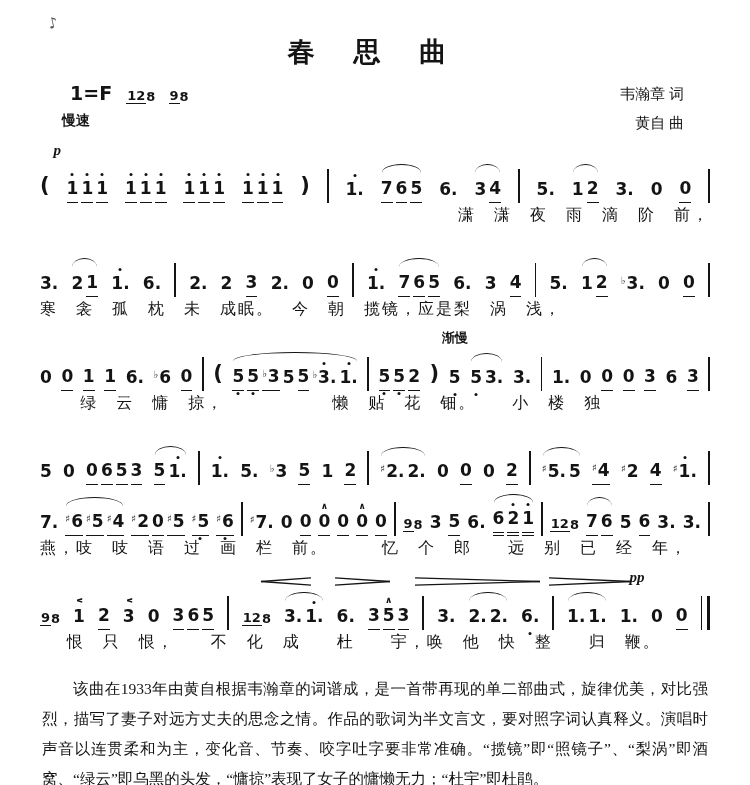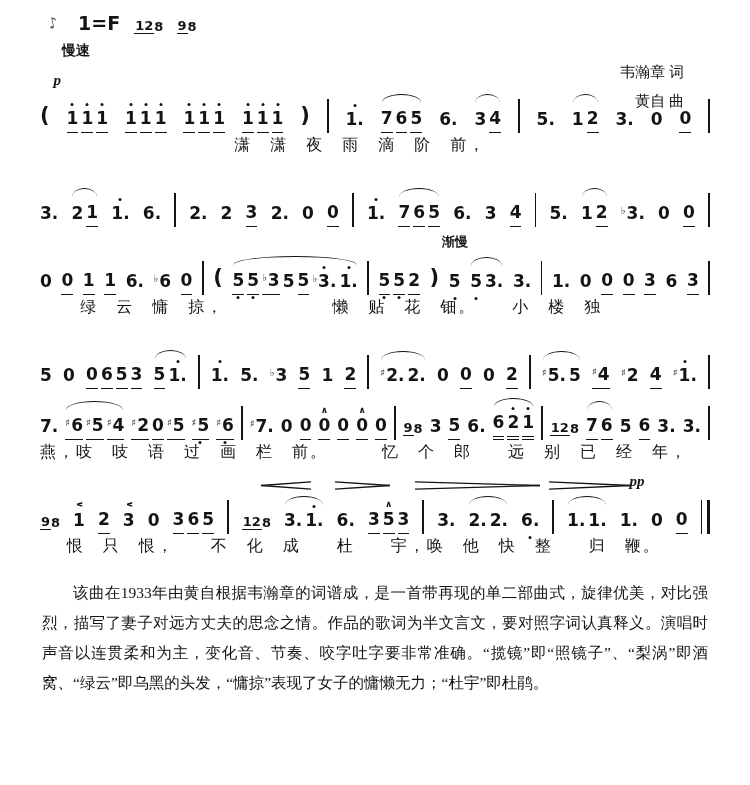--- a/index.html
+++ b/index.html
@@ -4,29 +4,29 @@
 <style>
   html,body{margin:0;padding:0;background:#f5f5f5;}
   #sheet{position:relative;width:750px;height:785px;background:#ffffff;
          font-family:"DejaVu Sans",sans-serif;color:#141414;overflow:hidden;}
   
   .ornament{position:absolute;left:48px;top:14px;font-size:15px;color:#555;transform:rotate(-12deg);}
   
   .title{margin-top:34px;text-align:center;font-size:27px;font-weight:bold;letter-spacing:16px;
          font-family:"Liberation Serif",serif;}
   .meta-row{position:relative;height:58px;margin:12px 62px 0 62px;}
-  .keysig{position:absolute;left:16px;top:0;display:flex;align-items:center;gap:14px;
+  .keysig{position:absolute;left:8px;top:0;display:flex;align-items:center;gap:14px;
           font-weight:bold;font-size:19px;}
   .tsig{display:inline-flex;flex-direction:row;align-items:center;font-size:13px;
         font-weight:bold;line-height:1.05;}
   .tsig .n{border-bottom:1.4px solid #141414;padding:0 1px;}
   .tempo-label{position:absolute;left:0;top:30px;font-size:14px;font-weight:bold;
                font-family:Liberation Serif, serif;}
   .credits{position:absolute;right:4px;top:-2px;text-align:right;font-size:15px;line-height:1.9;
-           font-family:"Liberation Serif",serif;margin-top:48px;}
+           font-family:"Liberation Serif",serif;}
   
   #score{margin:2px 40px 0 40px;}
   .system{position:relative;margin-bottom:7px;}
   .marks{position:relative;height:17px;}
   .mark{position:absolute;bottom:0;font-size:13px;}
   .mark.dyn{font-family:"Liberation Serif",serif;font-style:italic;font-weight:bold;font-size:15px;}
   .mark.tempo{font-size:13px;font-weight:bold;font-family:Liberation Serif, serif;}
   .mark.cresc svg,.mark.decresc svg{display:block;}
   .notes{display:flex;justify-content:space-between;align-items:flex-end;min-height:42px;}
   .grp{display:flex;align-items:flex-end;gap:3px;position:relative;padding-top:8px;}
@@ -54,20 +54,21 @@
   
   .description{margin:18px 42px 0 42px;font-size:15.5px;line-height:30px;text-align:justify;
                text-indent:2em;font-family:"Liberation Serif",serif;}
 </style>
 </head>
 <body>
 
 <div id="sheet">
   <span class="ornament">♪</span>
 
+  <div class="title">春 思 曲</div>
 
   <div class="meta-row">
     <div class="keysig">
       <span>1=F</span>
       <span><span class="tsig">
             <span class="n">12</span>
             <span>8</span>
           </span>&nbsp;&nbsp;<span class="tsig">
             <span class="n">9</span>
             <span>8</span>
@@ -187,21 +188,21 @@
             <span>3.</span>
           </span>
           <span class="tk">
             <span>0</span>
           </span>
           <span class="tk u1">
             <span>0</span>
           </span>
           <span class="bar"></span>
         </div>
-        <div class="lyrics" style="padding-left: 29%;">潇　潇　夜　雨　滴　阶　前，</div>
+        <div class="lyrics" style="padding-left: 29%; text-align: right;">潇　潇　夜　雨　滴　阶　前，</div>
       </div>
       <div class="system">
         <div class="marks"></div>
         <div class="notes">
           <span class="tk">
             <span>3.</span>
           </span>
           <span class="grp arc">
             <span class="tk">
               <span>2</span>
@@ -278,20 +279,21 @@
             <span>3.</span>
           </span>
           <span class="tk">
             <span>0</span>
           </span>
           <span class="tk u1">
             <span>0</span>
           </span>
           <span class="bar"></span>
         </div>
+        <div class="lyrics">寒　衾　孤　枕　未　成眠。　今　朝　揽镜，应是梨　涡　浅，</div>
       </div>
       <div class="system">
         <div class="marks">
           <span class="mark tempo" style="left: 60%;">渐慢</span>
         </div>
         <div class="notes">
           <span class="tk">
             <span>0</span>
           </span>
           <span class="tk u1">

